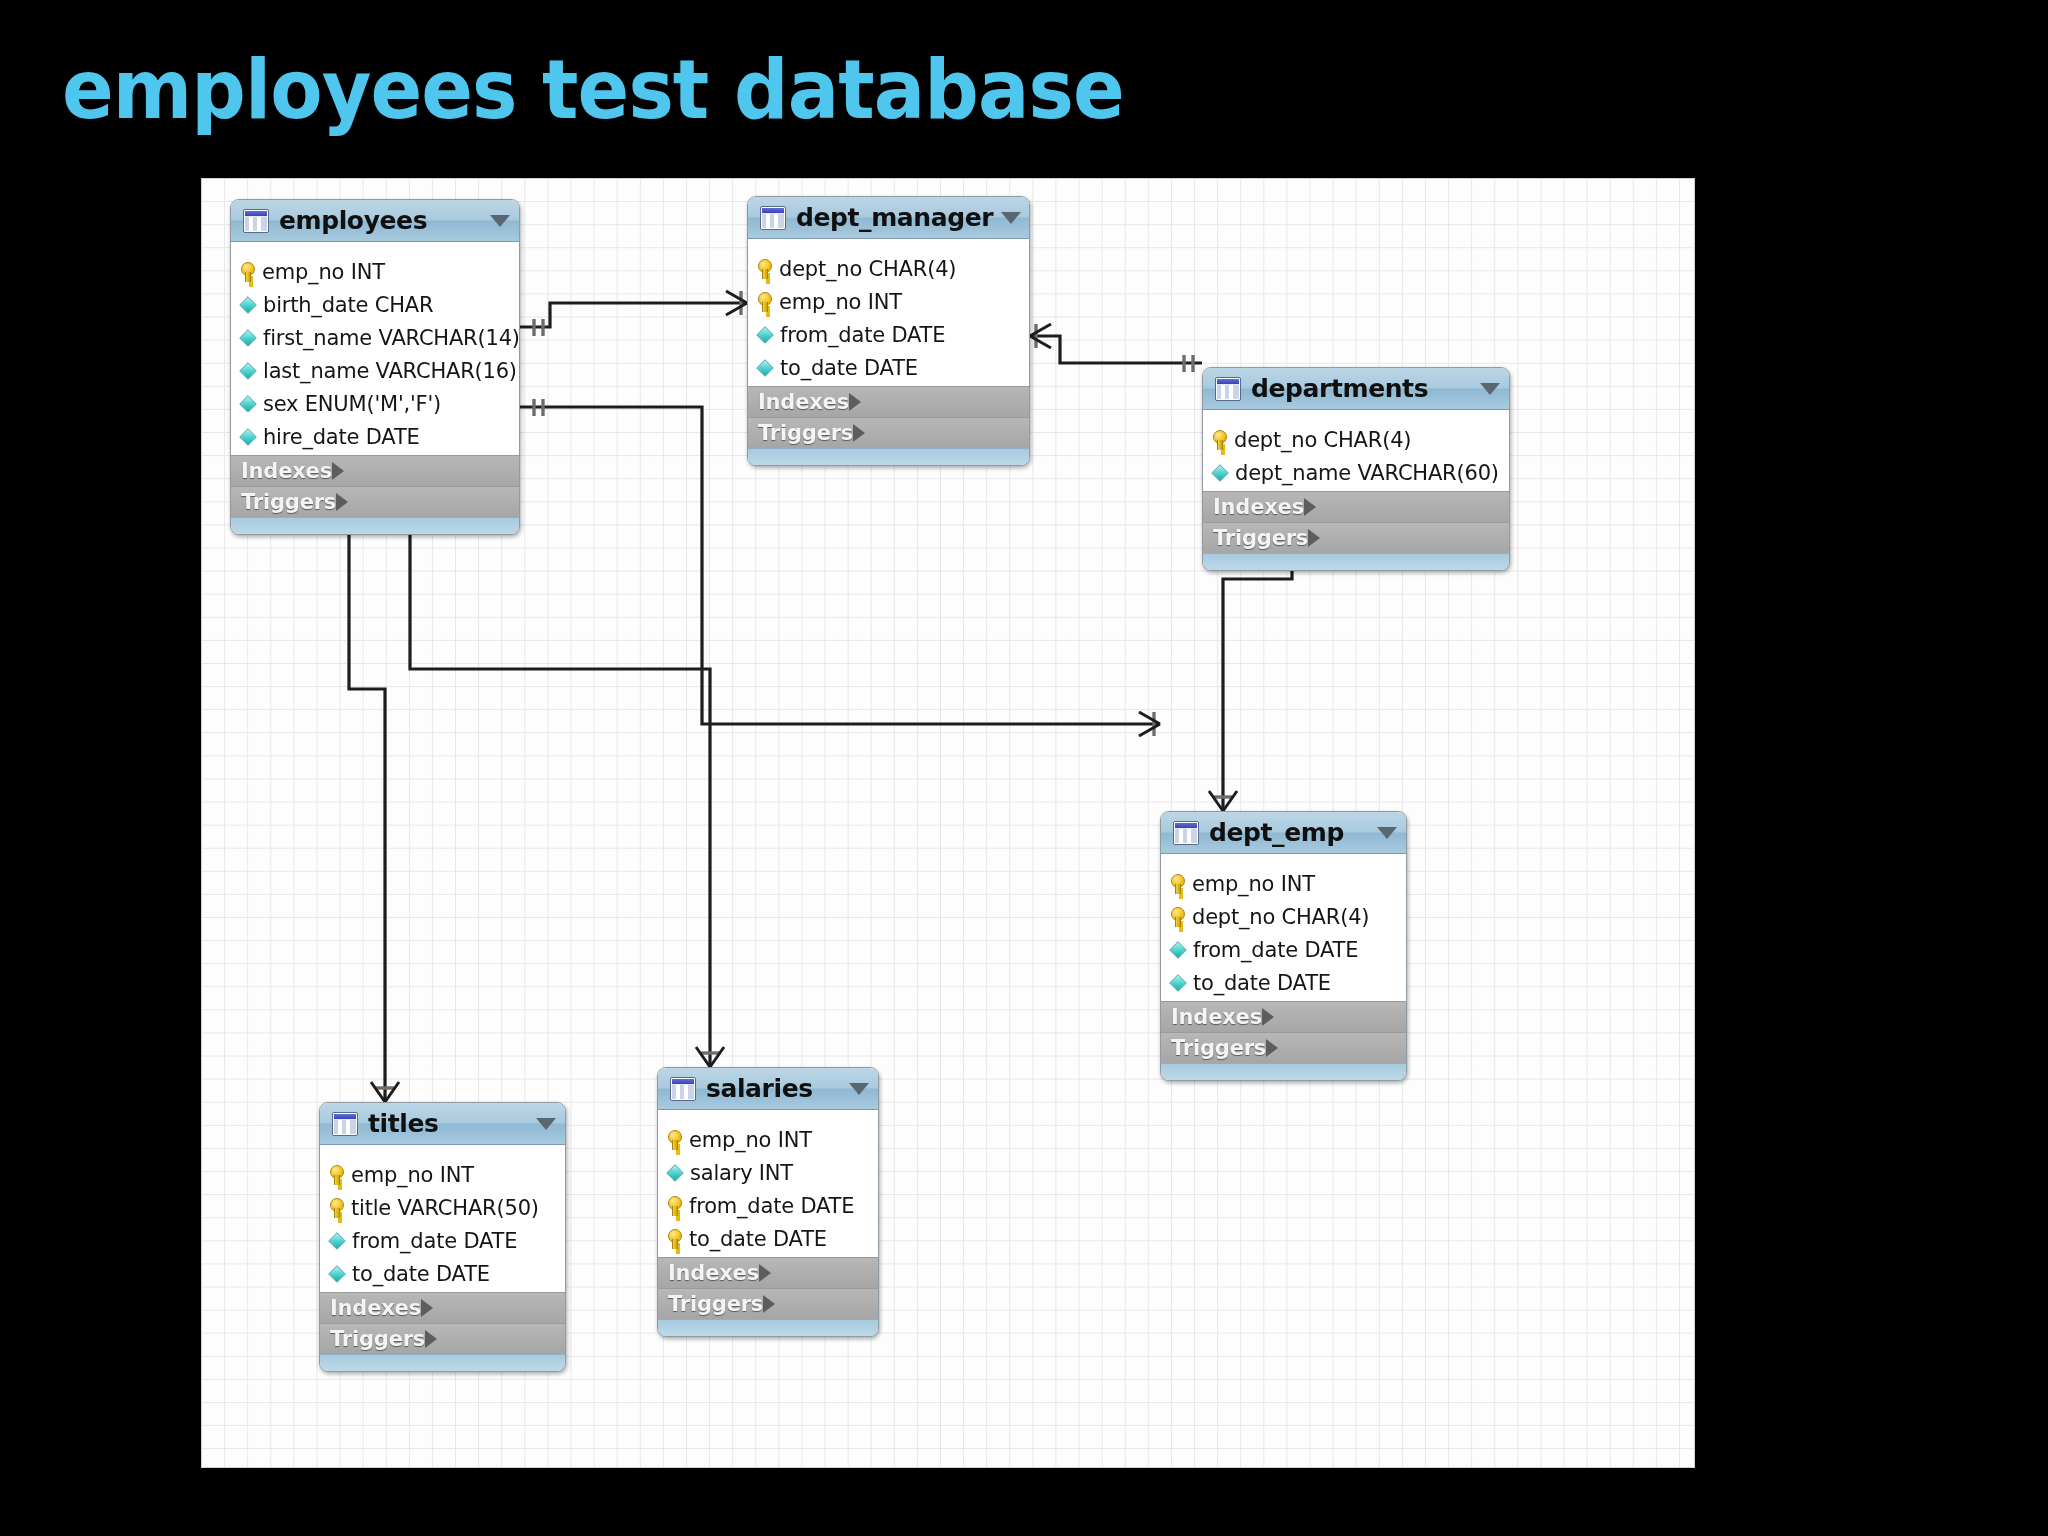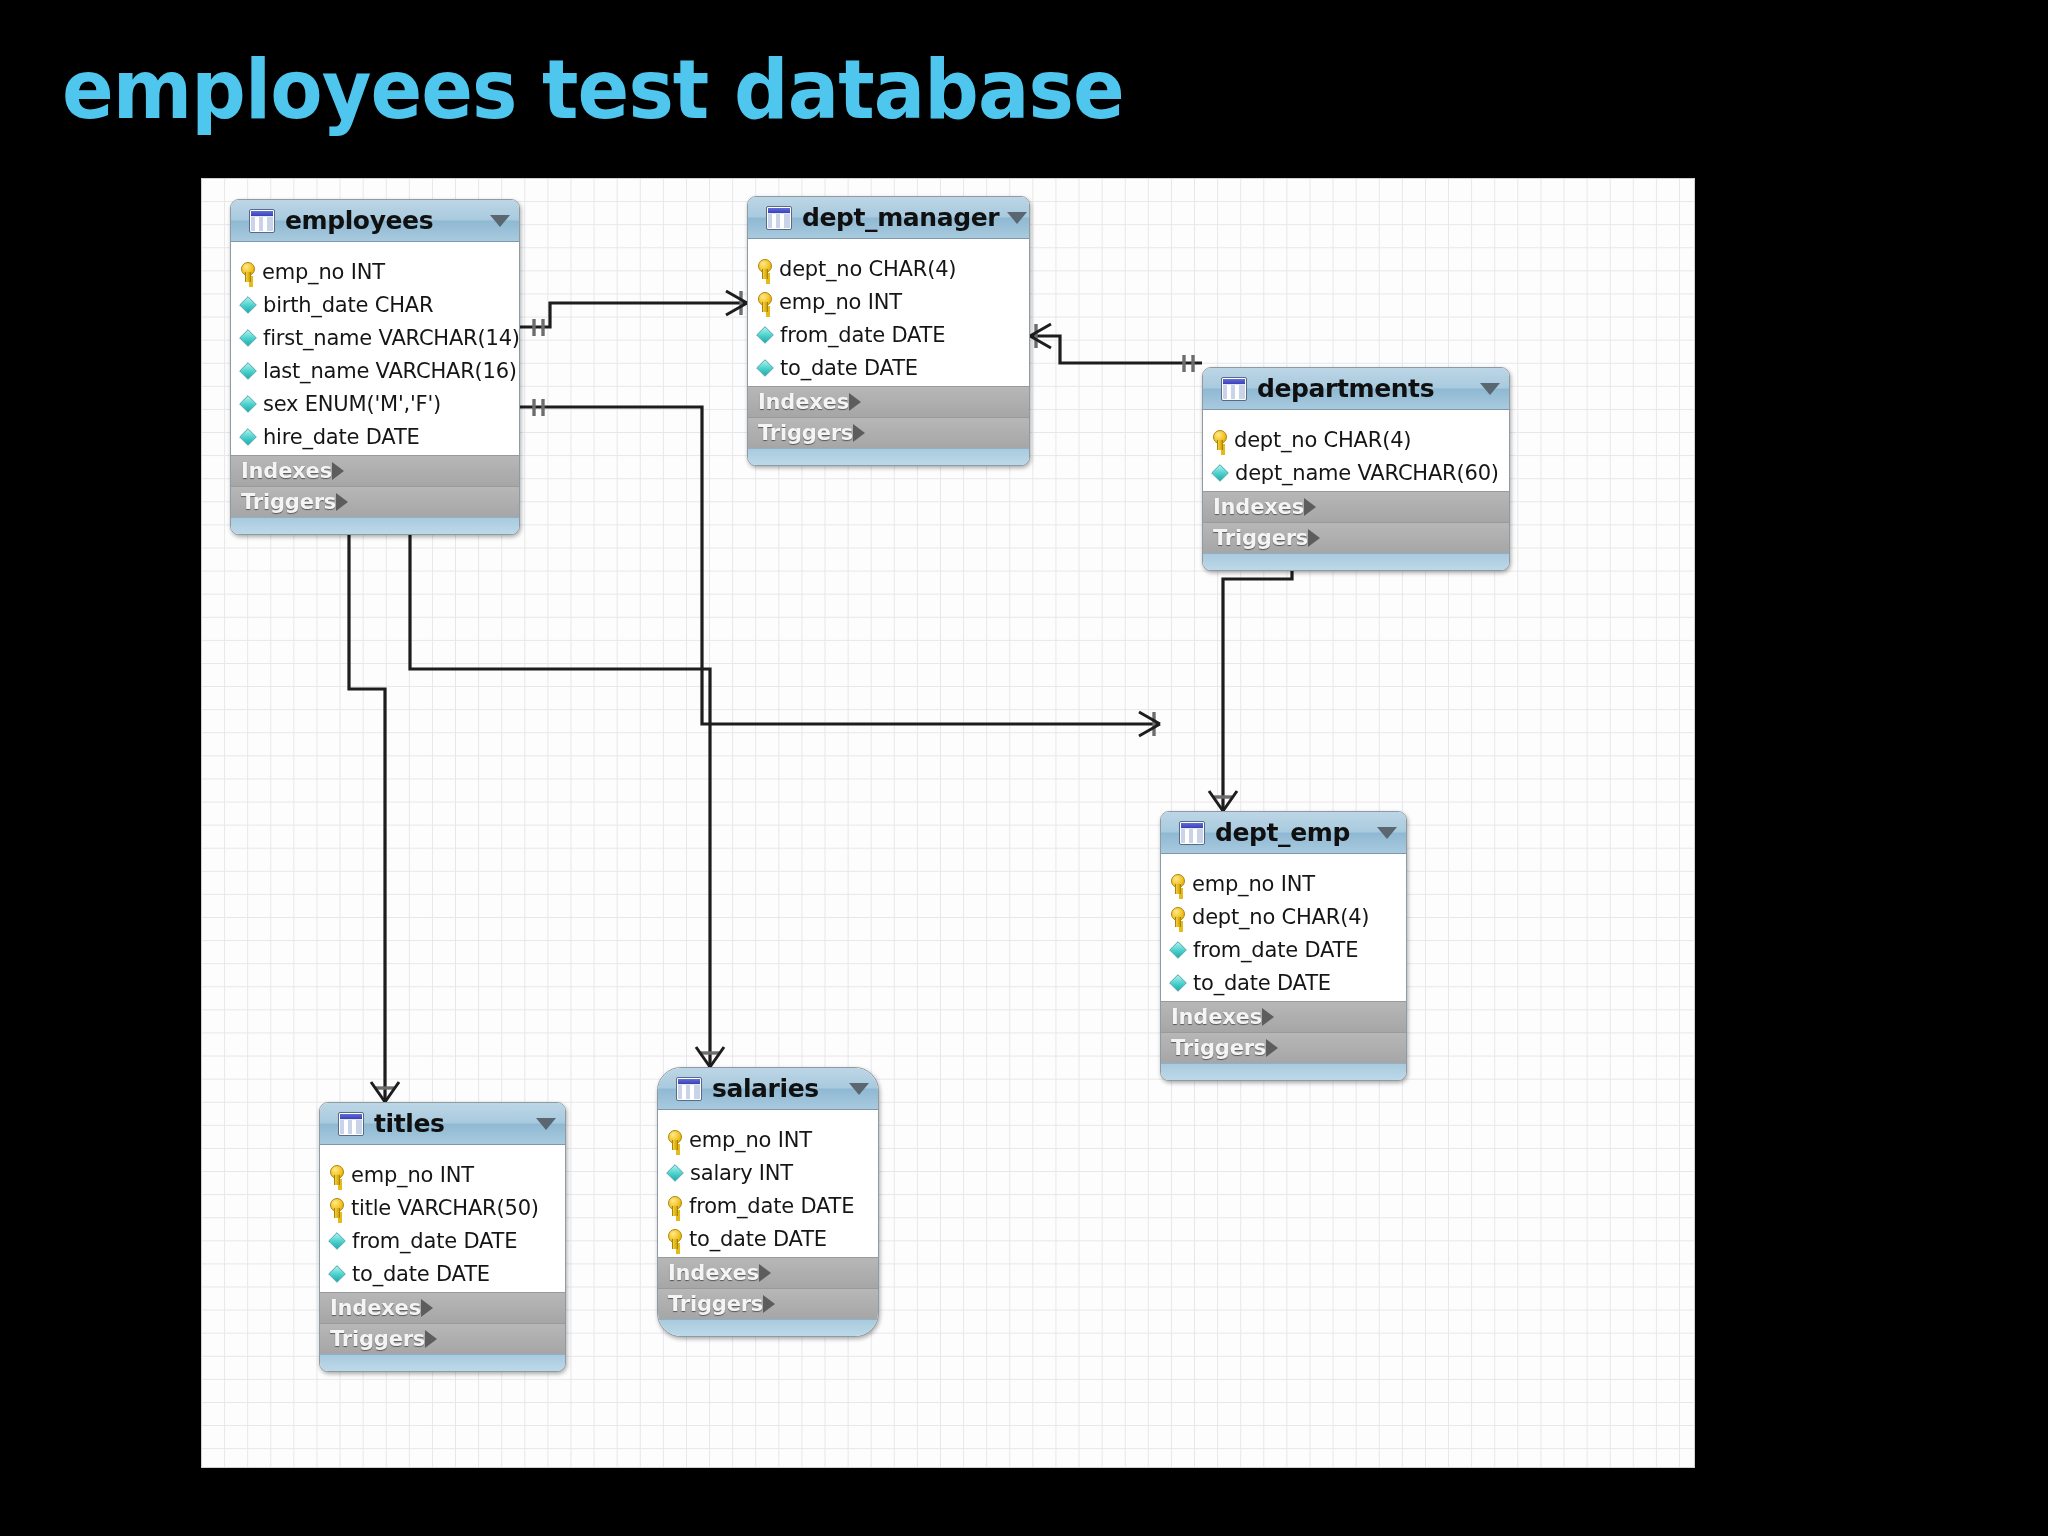--- a/index.html
+++ b/index.html
@@ -60,21 +60,21 @@
     background: #ffffff;
     border: 1px solid #8f9aa3;
     box-shadow: 1px 2px 4px rgba(0,0,0,0.33);
     overflow: hidden;
     font-family: "DejaVu Sans", sans-serif;
   }
   .tbl-head {
     height: 42px;
     display: flex;
     align-items: center;
-    padding: 0 9px 0 18px;
+    padding: 0 9px 0 12px;
     background: linear-gradient(to bottom, #bcd6e6 0%, #a9cade 48%, #8fb9d3 52%, #a8cade 100%);
     border-bottom: 1px solid #7f97ac;
   }
   .tbl-title {
     font-size: 25px;
     font-weight: bold;
     color: #101010;
     margin-left: 10px;
     white-space: nowrap;
     letter-spacing: -0.4px;
@@ -425,21 +425,21 @@
         <span class="act-label">Indexes</span>
         <span class="caret-right"></span>
       </div>
       <div class="act-row">
         <span class="act-label">Triggers</span>
         <span class="caret-right"></span>
       </div>
       <div class="tbl-foot"></div>
     </div>
 
-    <div class="tbl" style="left:455px; top:888px; width:222px;border-radius:24px;">
+    <div class="tbl" style="left:455px; top:888px; width:222px;">
       <div class="tbl-head">
         <span class="tbl-icon"></span>
         <span class="tbl-title">salaries</span>
         <span class="caret-down"></span>
       </div>
       <div class="cols">
         <div class="col-row">
           <span class="ic-key"></span>
           <span class="col-name">emp_no INT</span>
         </div>

